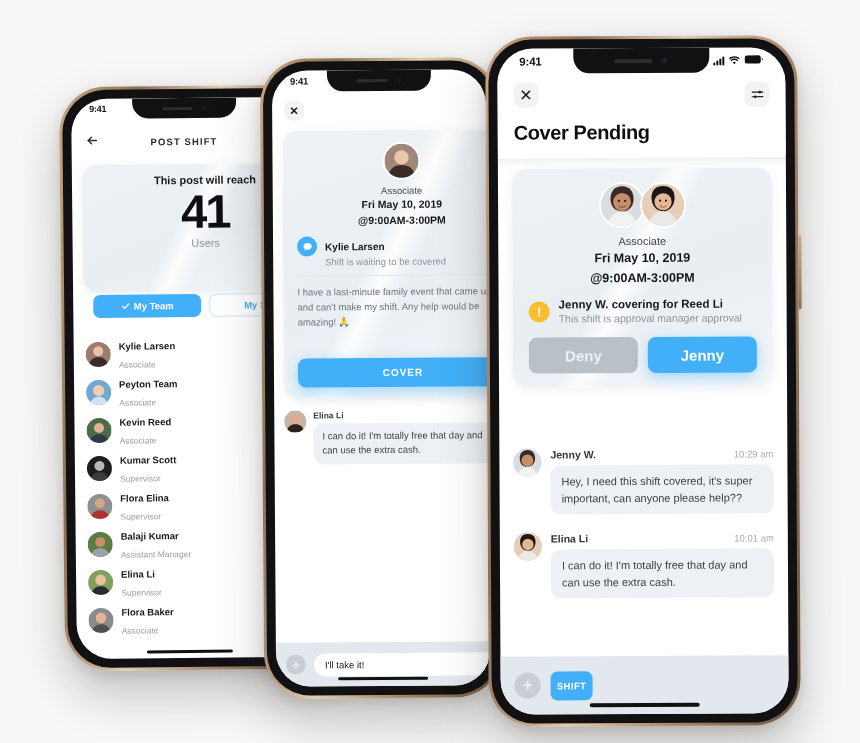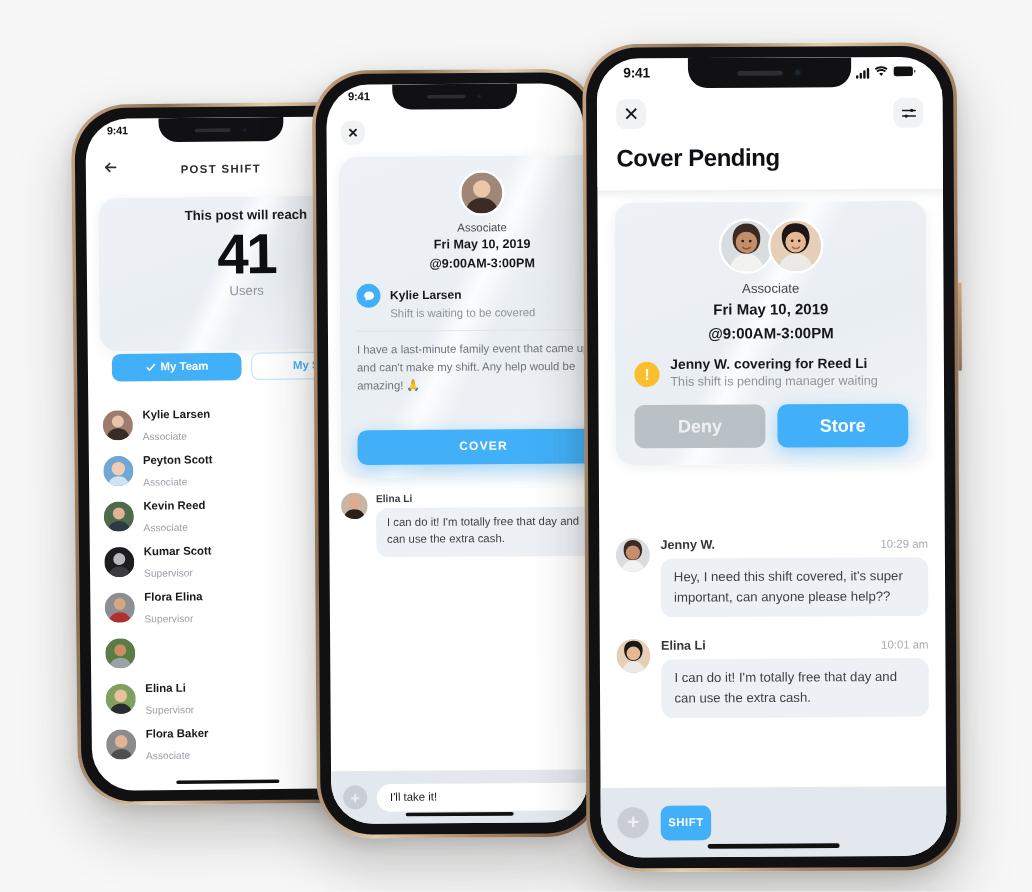--- a/index.html
+++ b/index.html
@@ -408,21 +408,21 @@
           </div>
           <div class="row">
             <span class="avatar">
                 <svg viewBox="0 0 40 40">
                   <rect width="40" height="40" fill="#6fa8d4"></rect>
                   <circle cx="20" cy="17" r="9" fill="#f0cdb2"></circle>
                   <path d="M6 40c1-9 7-13 14-13s13 4 14 13z" fill="#cfe3f2"></path>
                 </svg>
               </span>
             <span>
-              <span class="nm">Peyton Scott</span><br>
+              <span class="nm">Peyton Team</span><br>
               <span class="rl">Associate</span>
             </span>
           </div>
           <div class="row">
             <span class="avatar">
                 <svg viewBox="0 0 40 40">
                   <rect width="40" height="40" fill="#4d6b4a"></rect>
                   <circle cx="20" cy="16" r="8" fill="#e0b394"></circle>
                   <path d="M5 40c1-10 8-14 15-14s14 4 15 14z" fill="#2e3a43"></path>
                 </svg>
@@ -459,20 +459,24 @@
             </span>
           </div>
           <div class="row">
             <span class="avatar">
                 <svg viewBox="0 0 40 40">
                   <rect width="40" height="40" fill="#5c7c46"></rect>
                   <circle cx="20" cy="16" r="8" fill="#c98f63"></circle>
                   <path d="M5 40c1-10 8-14 15-14s14 4 15 14z" fill="#9aa3a8"></path>
                 </svg>
               </span>
+            <span>
+              <span class="nm">Balaji Kumar</span><br>
+              <span class="rl">Assistant Manager</span>
+            </span>
           </div>
           <div class="row">
             <span class="avatar">
                 <svg viewBox="0 0 40 40">
                   <rect width="40" height="40" fill="#7fa05f"></rect>
                   <circle cx="20" cy="16" r="8.5" fill="#e9c19e"></circle>
                   <path d="M5 40c1-10 8-14 15-14s14 4 15 14z" fill="#2b2a2f"></path>
                 </svg>
               </span>
             <span>
@@ -650,27 +654,27 @@
               </span>
           </div>
           <div class="role">Associate</div>
           <div class="when">Fri May 10, 2019</div>
           <div class="when">@9:00AM-3:00PM</div>
 
           <div id="p3-status">
             <span class="warn">!</span>
             <span>
               <div class="who">Jenny W. covering for Reed Li</div>
-              <div class="note">This shift is pending manager waiting</div>
+              <div class="note">This shift is approval manager approval</div>
             </span>
           </div>
 
           <div id="p3-actions">
             <div class="btn-gray">Deny</div>
-            <div class="btn-blue">Store</div>
+            <div class="btn-blue">Jenny</div>
           </div>
         </div>
 
         <div id="p3-thread">
           <div class="msg-row">
             <span class="avatar">
                 <svg viewBox="0 0 40 40">
                   <rect width="40" height="40" fill="#d9dde0"></rect>
                   <path d="M20 2c7 0 11 5 11 12s-4 12-11 12S9 21 9 14 13 2 20 2z" fill="#3a2a22"></path>
                   <circle cx="20" cy="17" r="8.5" fill="#c48e6a"></circle>

